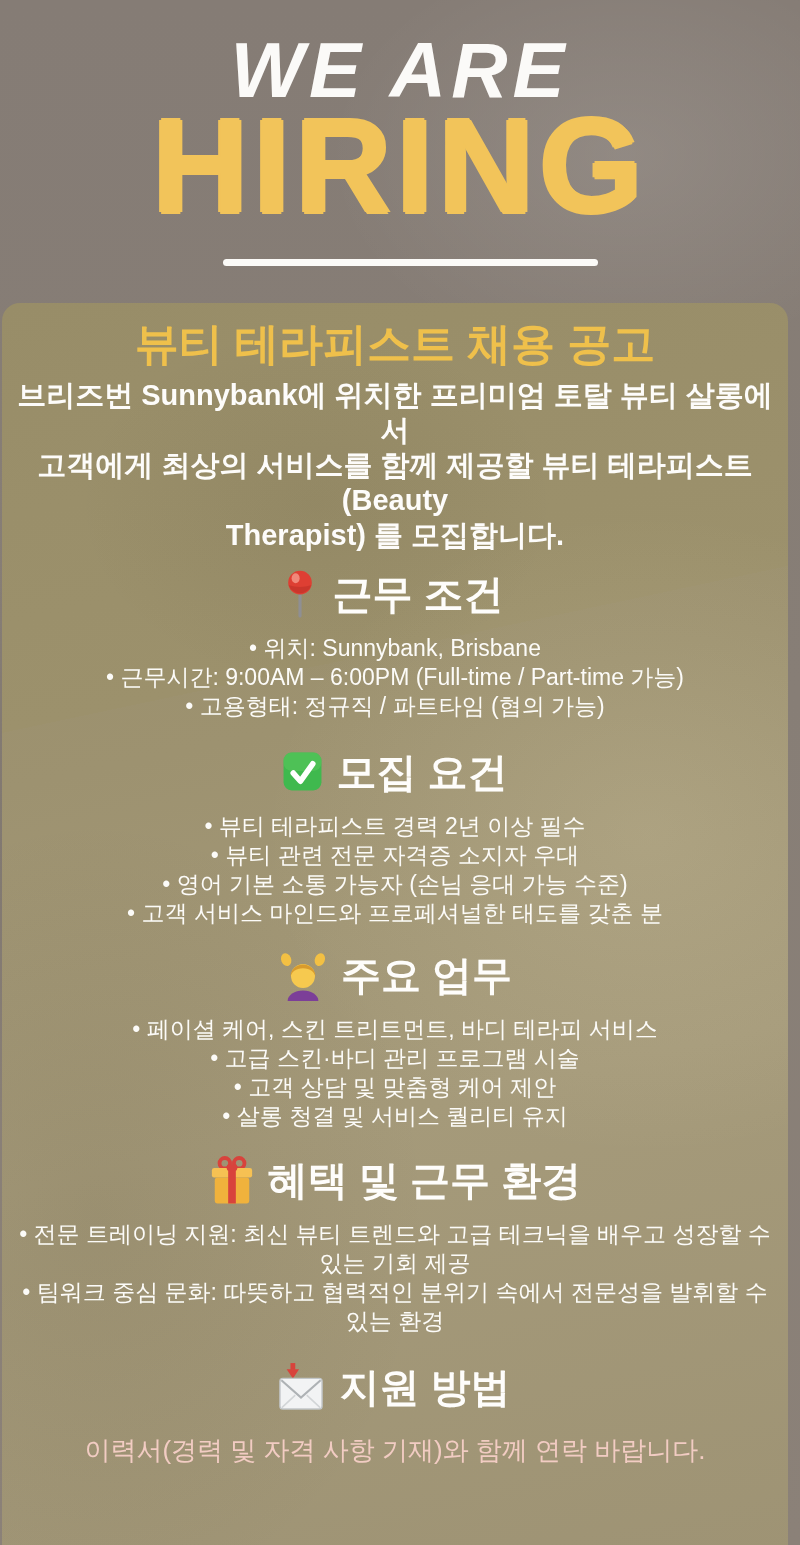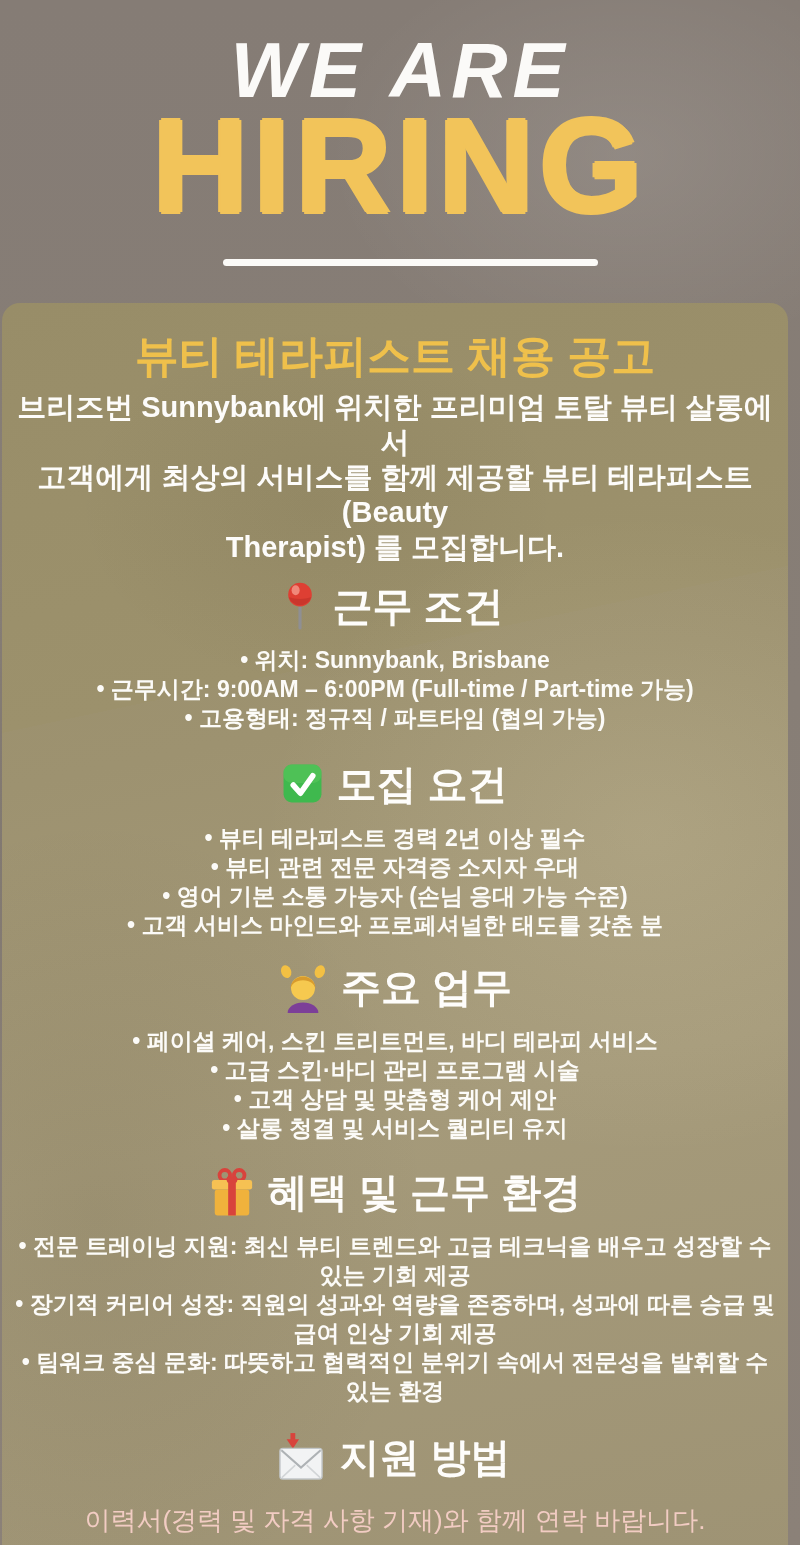--- a/index.html
+++ b/index.html
@@ -31,35 +31,35 @@
     position:absolute;left:2px;top:303px;width:786px;bottom:-24px;
     border-radius:18px;box-sizing:border-box;padding:16px 10px 0 10px;
     text-align:center;
     background:
       radial-gradient(620px 520px at 82% 42%, rgba(238,228,195,.16), transparent 62%),
       radial-gradient(520px 620px at 12% 72%, rgba(66,56,30,.10), transparent 64%),
       radial-gradient(400px 300px at 40% 16%, rgba(60,52,30,.08), transparent 60%),
       linear-gradient(168deg,#988d68 0%,#9c916c 30%,#a2977600 0%),
       linear-gradient(168deg,#988d68 0%,#9d9270 34%,#a59a7a 62%,#9e9374 100%);
   }
-  .title{font-size:44px;font-weight:700;color:#efc04b;line-height:1.15;margin-top:12px;}
+  .title{font-size:44px;font-weight:700;color:#efc04b;line-height:1.15;margin-top:0;}
   .intro{
     font-size:29px;font-weight:700;color:#fdfcfa;line-height:35px;
     margin-top:8px;white-space:pre-line;
   }
   .sec-head{
     display:flex;align-items:center;justify-content:center;gap:13px;
     font-size:40px;font-weight:700;color:#fefdfb;line-height:54px;
   }
   .sec-head .icon{display:inline-flex;align-items:center;}
   .mt-s1{margin-top:14px;gap:18px;} .mt-s2{margin-top:24px;} .mt-s3{margin-top:20px;}
   .mt-s4{margin-top:22px;} .mt-s5{margin-top:24px;gap:16px;}
   .items{margin-top:13px;}
   .item{
-    font-size:23px;font-weight:700;color:#fcfbf8;line-height:29px;
+    font-size:23px;font-weight:400;color:#fcfbf8;line-height:29px;
     white-space:pre-line;
   }
   .note{margin-top:20px;font-size:26px;font-weight:500;color:#f2ccc3;line-height:32px;}
 </style>
 </head>
 <body>
 
 <div class="poster">
 
   <div class="hero">
@@ -138,22 +138,20 @@
           <rect x="6" y="23.5" width="36" height="27" rx="3" fill="#f0b23c"></rect>
           <rect x="20" y="13.5" width="8" height="37" fill="#d8433c"></rect>
           <rect x="18.5" y="9.5" width="11" height="7" rx="2.5" fill="#d8433c"></rect>
         </svg>
       </span>
       <span>혜택 및 근무 환경</span>
     </div>
     <div class="items">
       <div class="item">• 전문 트레이닝 지원: 최신 뷰티 트렌드와 고급 테크닉을 배우고 성장할 수
 있는 기회 제공</div>
-      <div class="item">• 장기적 커리어 성장: 직원의 성과와 역량을 존중하며, 성과에 따른 승급 및
-급여 인상 기회 제공</div>
       <div class="item">• 팀워크 중심 문화: 따뜻하고 협력적인 분위기 속에서 전문성을 발휘할 수
 있는 환경</div>
     </div>
 
     <div class="sec-head mt-s5">
       <span class="icon">
         <svg width="44" height="48" viewBox="0 0 46 50">
           <rect x="12" y="0" width="5" height="7" fill="#d8433c"></rect>
           <path d="M8 6.5 l6.5 9.5 l6.5 -9.5 z" fill="#d8433c"></path>
           <rect x="1" y="16" width="44" height="32" rx="3" fill="#f2f3f4" stroke="#c2c6c8" stroke-width="1.5"></rect>

